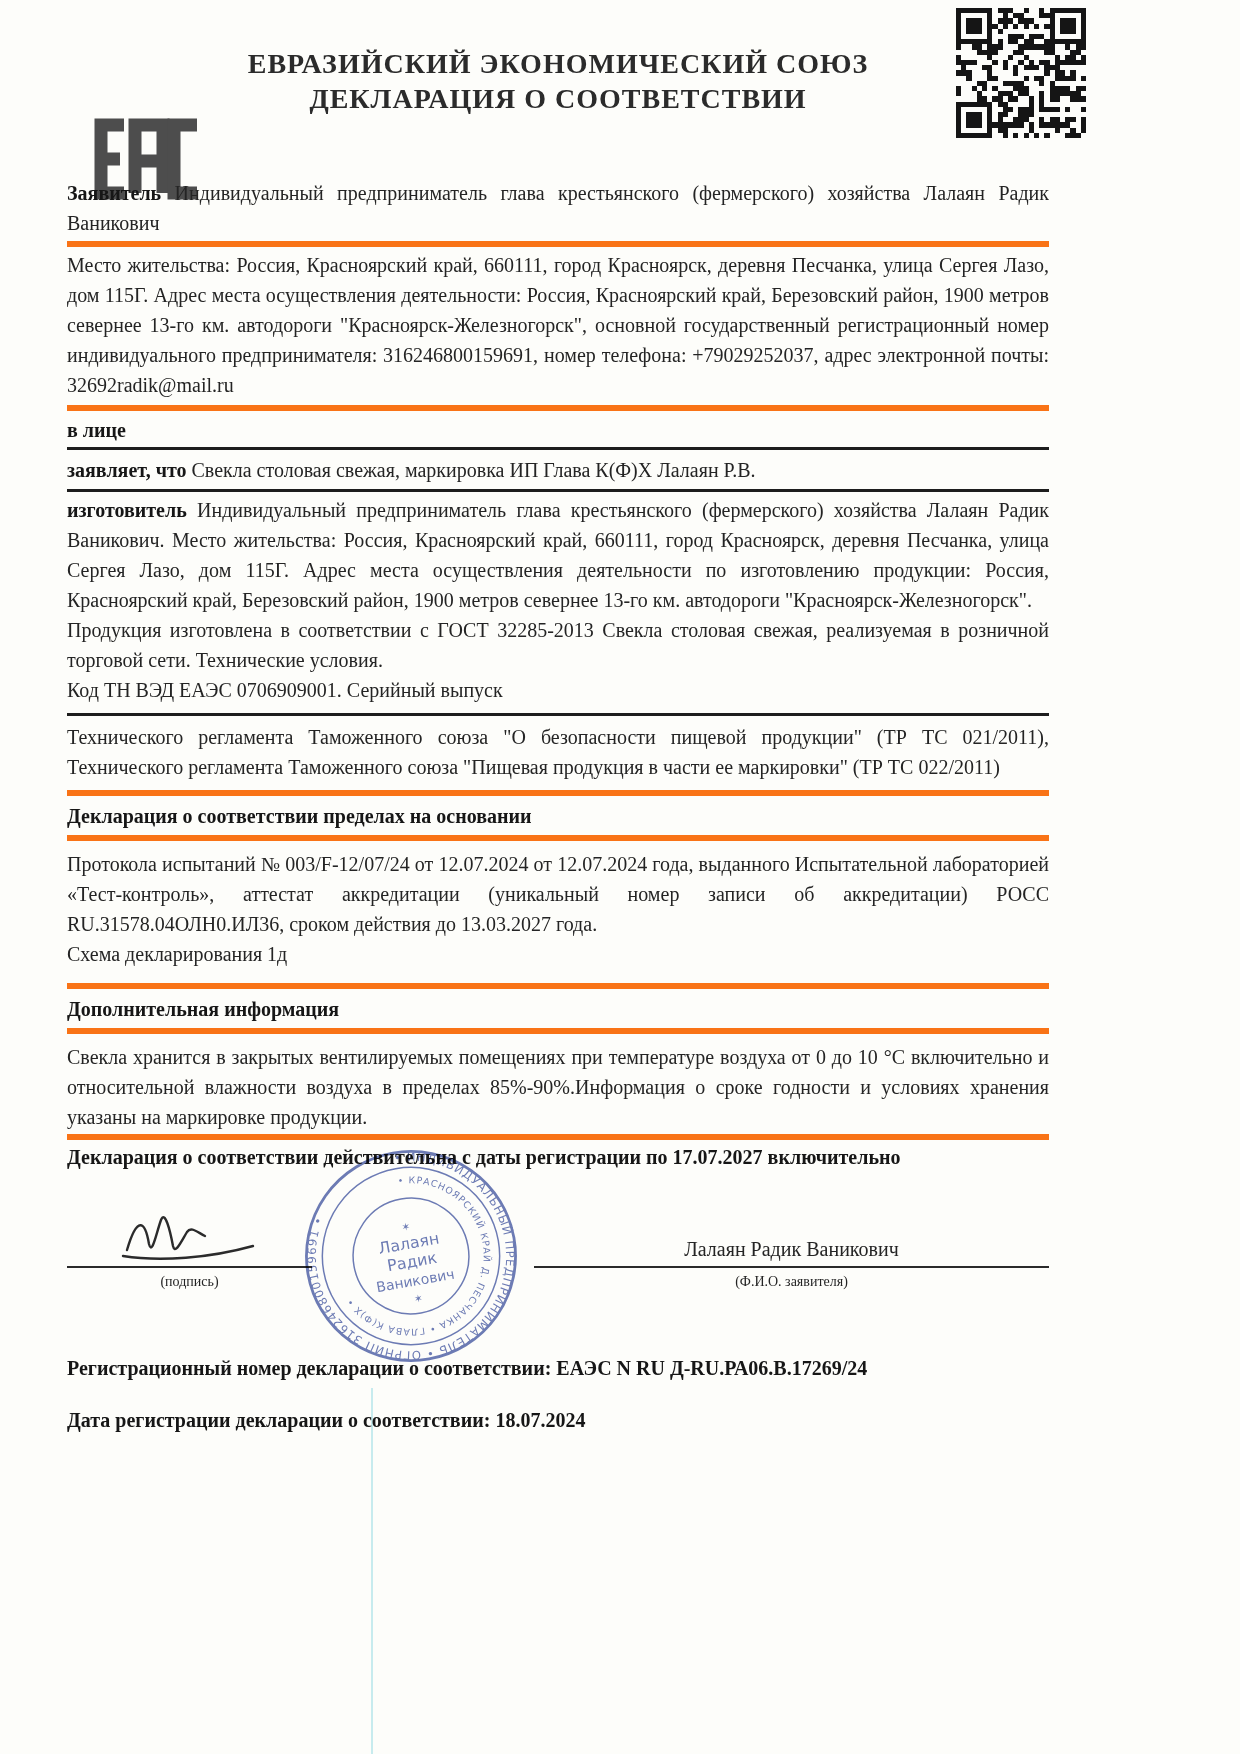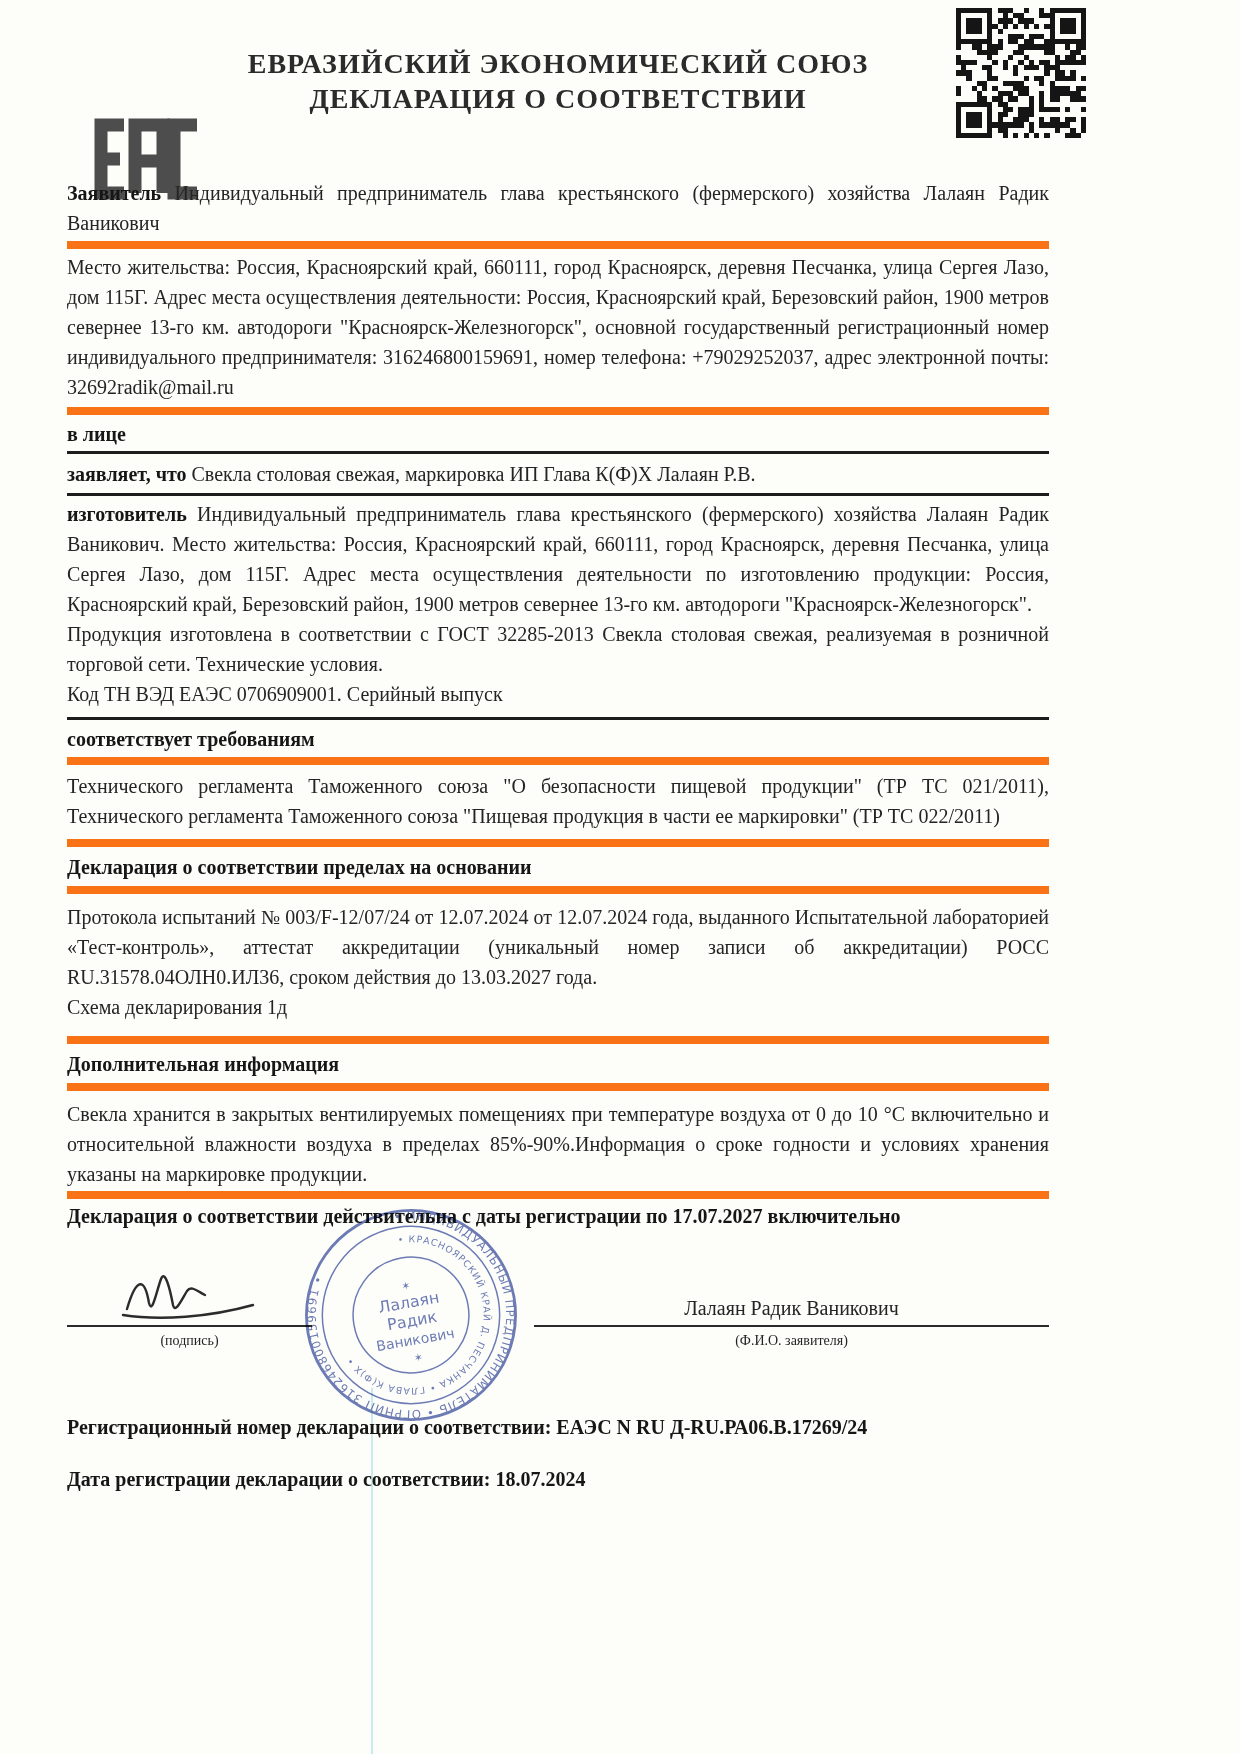--- a/index.html
+++ b/index.html
@@ -24,21 +24,21 @@
   
   .content { position:absolute; left:67px; top:0; width:982px; }
 
   .title-block { margin-top:46px; text-align:center; color:#2b2b2b; }
   .title-line { font-size:28px; font-weight:bold; letter-spacing:1px; line-height:35px; }
 
   p { margin:0; font-size:20px; line-height:30px; text-align:justify; }
   .label-line { text-align:left; }
   b, .bold { font-weight:bold; color:#161616; }
 
-  .sec { border-bottom:8px solid #f97316; }
+  .sec { border-bottom:6px solid #f97316; }
   .sec-thick { border-bottom:3px solid #1d1d1d; }
 
   .sec-applicant   { margin-top:62px; padding-bottom:3px; }
   .sec-residence   { margin-top:3px;  padding-bottom:5px; }
   .sec-inface      { margin-top:2px;  padding:2px 0 2px; }
   .sec-declares    { margin-top:2px;  padding:3px 0 4px; }
   .sec-manufacturer{ margin-top:3px;  padding-bottom:8px; }
   .sec-conform-label { margin-top:2px; padding:2px 0 3px; }
   .sec-conform-text  { margin-top:2px; padding:4px 0 8px; }
   .sec-basis-label   { margin-top:2px; padding:3px 0 4px; }
@@ -436,23 +436,20 @@
     <div class="sec sec-thick sec-declares">
       <p><b>заявляет, что</b><span> Свекла столовая свежая, маркировка ИП Глава К(Ф)Х Лалаян Р.В.</span></p>
     </div>
 
     <div class="sec sec-thick sec-manufacturer">
       <p><b>изготовитель</b><span> Индивидуальный предприниматель глава крестьянского (фермерского) хозяйства Лалаян Радик Ваникович. Место жительства: Россия, Красноярский край, 660111, город Красноярск, деревня Песчанка, улица Сергея Лазо, дом 115Г. Адрес места осуществления деятельности по изготовлению продукции: Россия, Красноярский край, Березовский район, 1900 метров севернее 13-го км. автодороги "Красноярск-Железногорск".</span></p>
       <p>Продукция изготовлена в соответствии с ГОСТ 32285-2013 Свекла столовая свежая, реализуемая в розничной торговой сети. Технические условия.</p>
       <p class="label-line">Код ТН ВЭД ЕАЭС 0706909001. Серийный выпуск</p>
     </div>
 
-    <div class="sec sec-conform-label">
-      <p class="label-line"><b>соответствует требованиям</b></p>
-    </div>
 
     <div class="sec sec-conform-text">
       <p>Технического регламента Таможенного союза "О безопасности пищевой продукции" (ТР ТС 021/2011), Технического регламента Таможенного союза "Пищевая продукция в части ее маркировки" (ТР ТС 022/2011)</p>
     </div>
 
     <div class="sec sec-basis-label">
       <p class="label-line"><b>Декларация о соответствии пределах на основании</b></p>
     </div>
 
     <div class="sec sec-basis-text">

